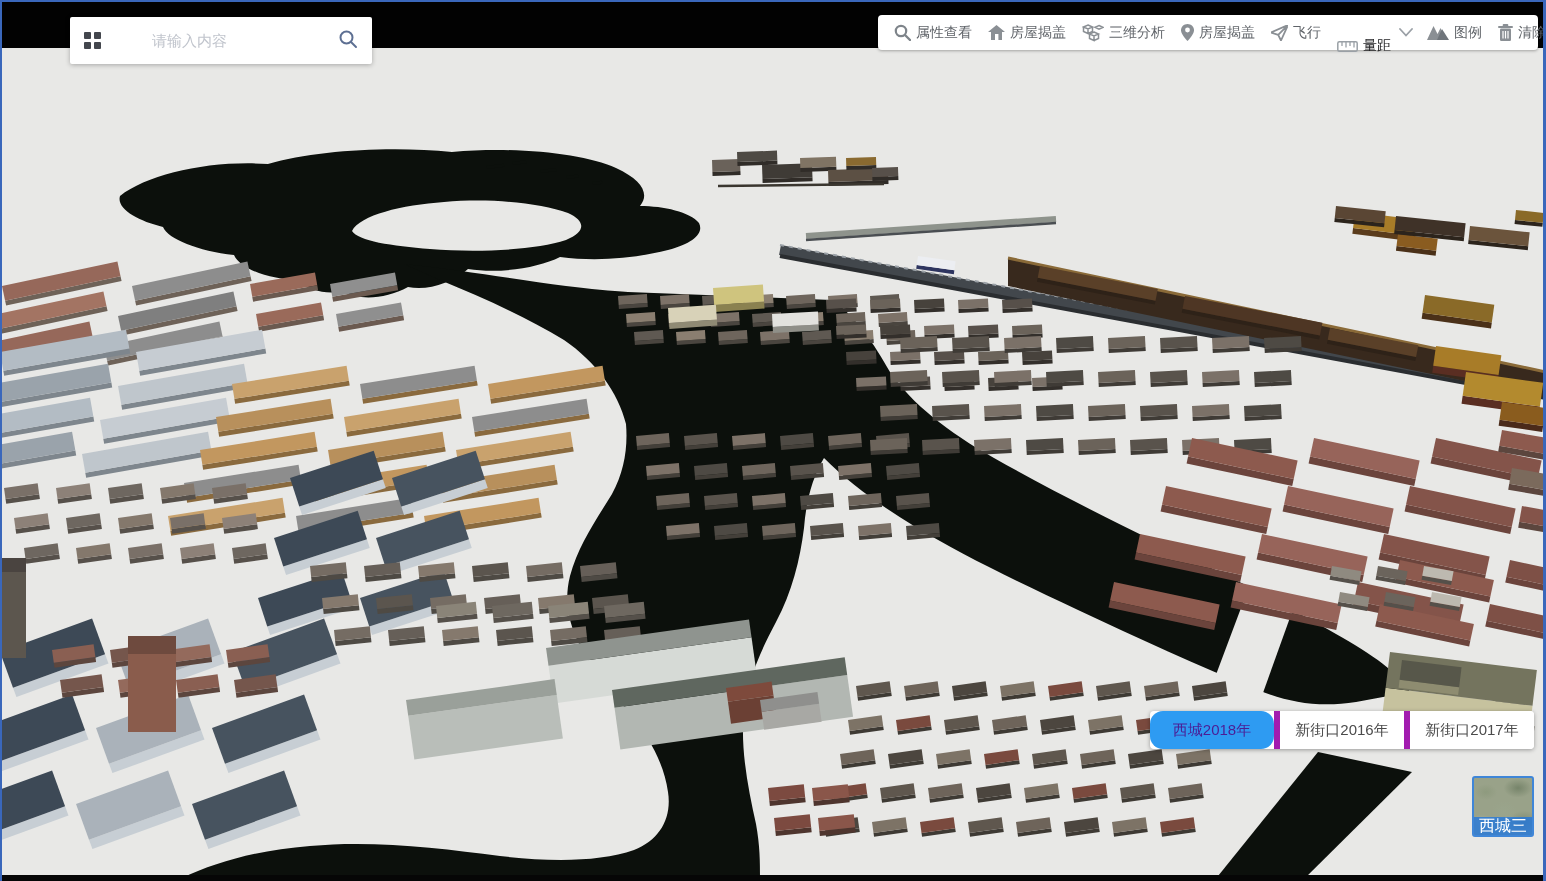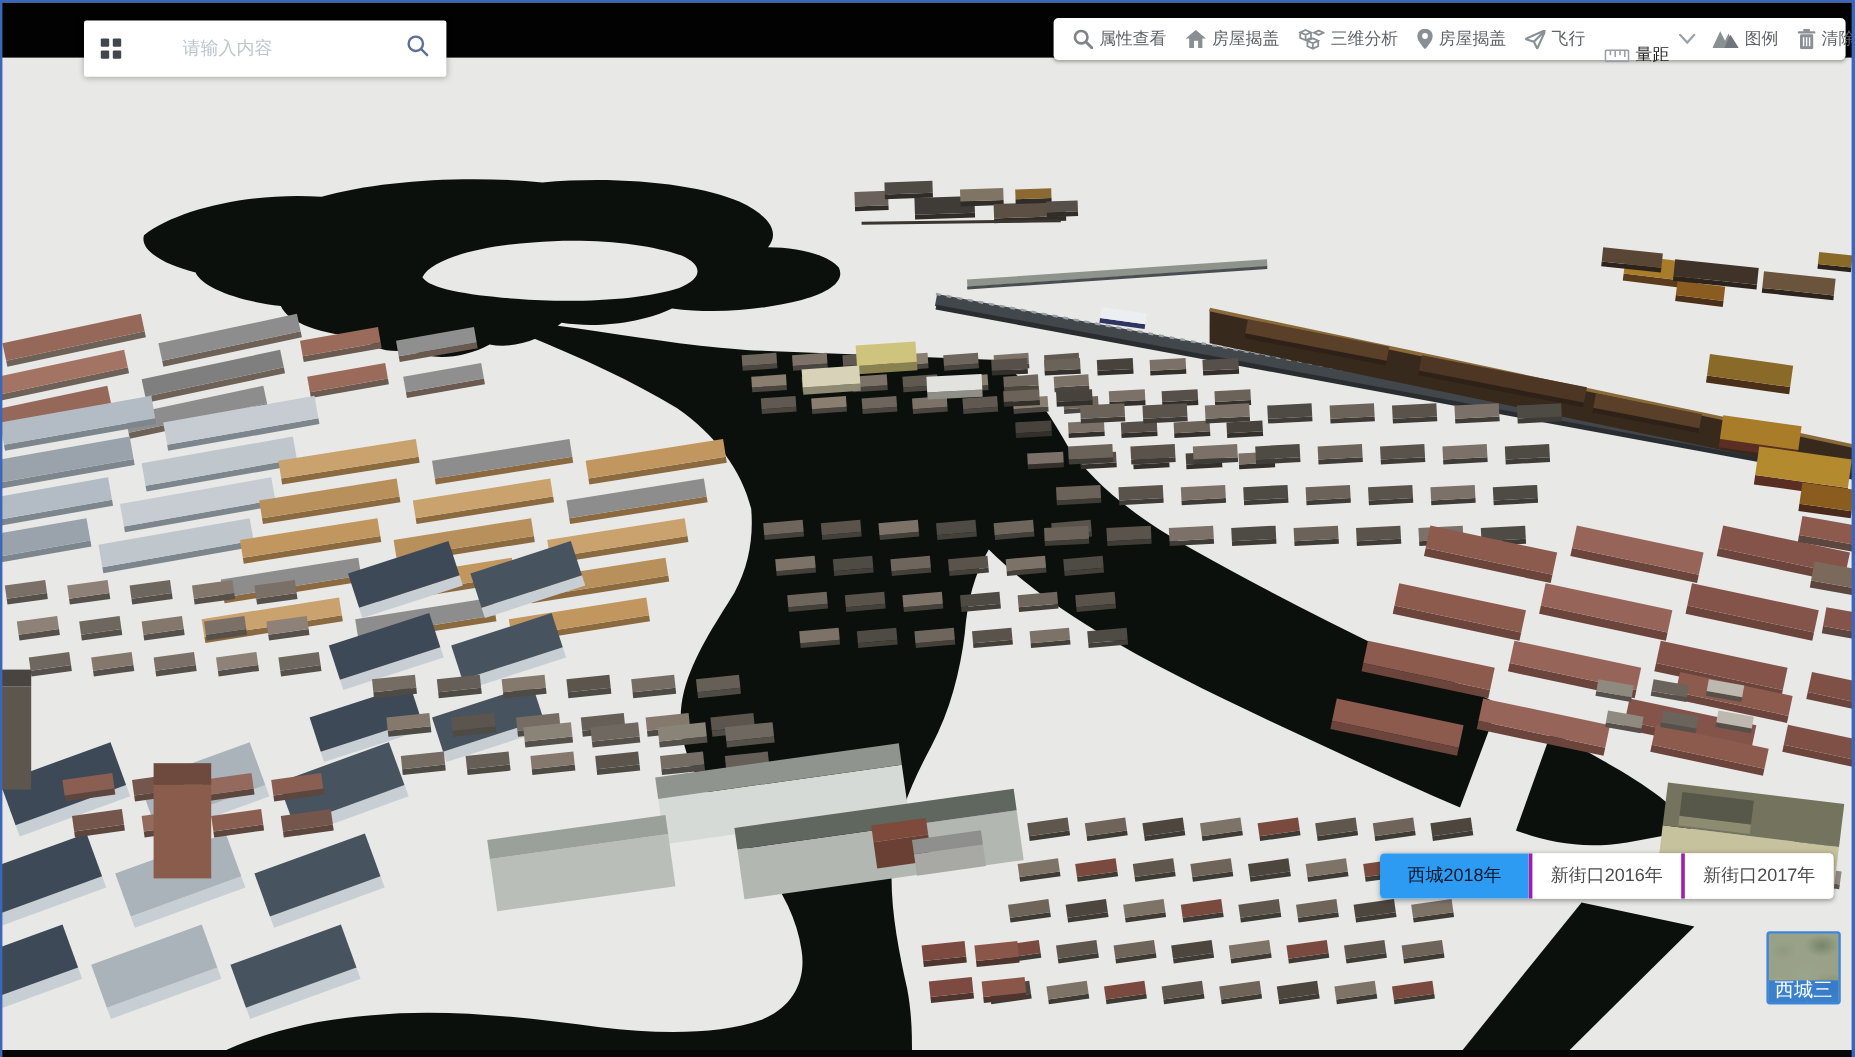--- a/index.html
+++ b/index.html
@@ -31,23 +31,23 @@
       z-index:10;box-shadow:0 1px 3px rgba(0,0,0,.3);}
   .tool{display:flex;align-items:center;gap:5px;padding:0 8px;color:#5f6368;font-size:14px;
       white-space:nowrap;cursor:pointer;height:100%;}
   .tool svg{flex:0 0 auto;}
   .tool.dark{color:#1c1c1e;margin-top:27px;}
   .chev{padding:0 6px 0 0;cursor:pointer;display:flex;align-items:center;}
   
   #layertabs{position:absolute;left:1150px;top:711px;display:flex;border-radius:4px;
       overflow:hidden;box-shadow:0 1px 4px rgba(0,0,0,.35);z-index:10;background:#fff;}
   .ltab{width:124px;height:38px;line-height:38px;text-align:center;font-size:15px;
-      color:#4b4b4b;background:#fff;cursor:pointer;border-left:3px solid #a21caf;}
+      color:#4b4b4b;background:#fff;cursor:pointer;border-left:6px solid #a21caf;}
   .ltab:first-child{border-left:none;}
-  .ltab.active{background:#2e9bf2;color:#0f172a;}
+  .ltab.active{background:#2e9bf2;color:#4c1d95;border-radius:13px;}
   
   #minimap{position:absolute;left:1472px;top:776px;width:62px;height:61px;border:2px solid #3f86d8;
       border-radius:3px;box-sizing:border-box;overflow:hidden;z-index:10;cursor:pointer;
       background:
         radial-gradient(14px 10px at 12px 14px,#8e9a7e 0%,transparent 80%),
         radial-gradient(18px 12px at 44px 10px,#76846a 0%,transparent 80%),
         radial-gradient(16px 14px at 30px 34px,#9aa58c 0%,transparent 80%),
         radial-gradient(20px 14px at 50px 44px,#7d8a72 0%,transparent 80%),
         radial-gradient(12px 10px at 8px 44px,#a5ad97 0%,transparent 80%),
         #99a289;}

